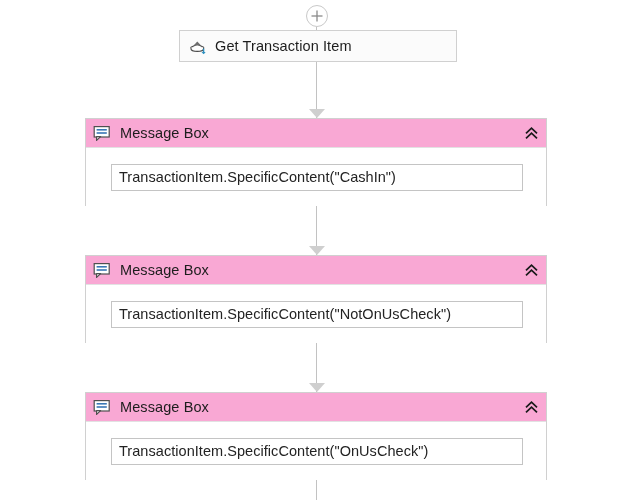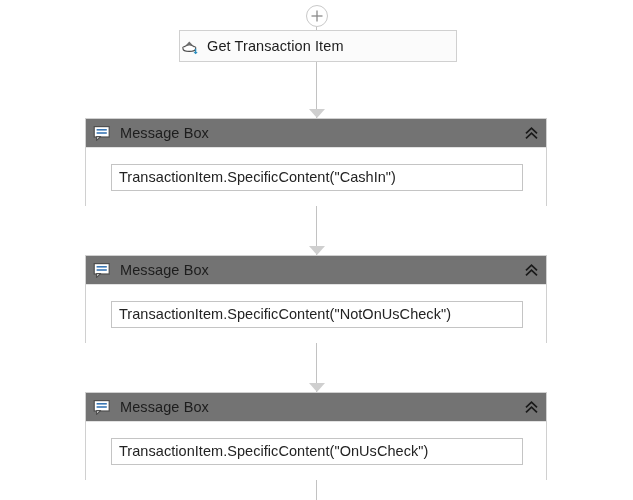--- a/index.html
+++ b/index.html
@@ -72,37 +72,37 @@
 
   
   .activity-simple {
     left: 179px;
     top: 30px;
     width: 278px;
     height: 32px;
     background: #fbfbfb;
     display: flex;
     align-items: center;
-    padding-left: 0;
+    padding-left: 8px;
   }
   .activity-simple .act-title {
     font-size: 14.5px;
     color: #1d1d1d;
     margin-left: 8px;
     letter-spacing: 0.1px;
   }
 
   
   .msgbox {
     left: 85px;
     width: 462px;
   }
   .msgbox .header {
     height: 29px;
-    background: #737373;
+    background: #f9a8d4;
     border-bottom: 1px solid #e2e2e2;
     display: flex;
     align-items: center;
     padding: 0 6px 0 7px;
     box-sizing: border-box;
   }
   .msgbox .header .hdr-title {
     font-size: 14.5px;
     color: #1d1d1d;
     margin-left: 9px;

